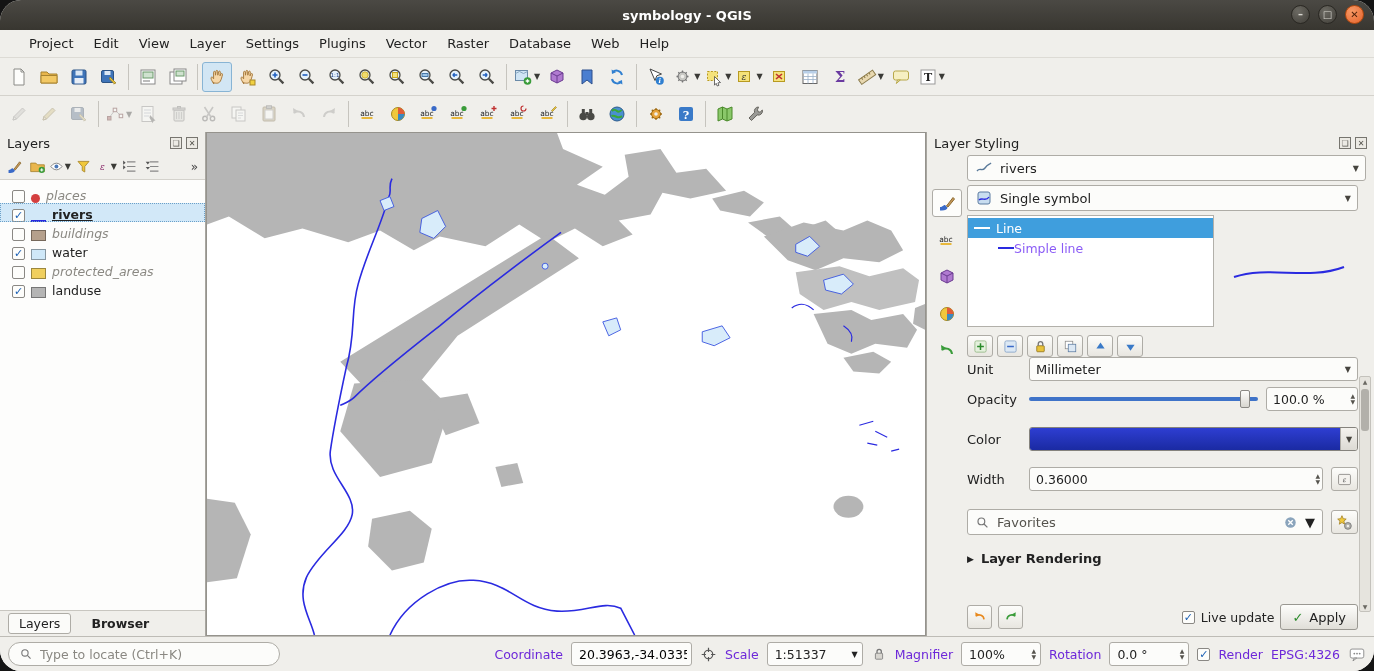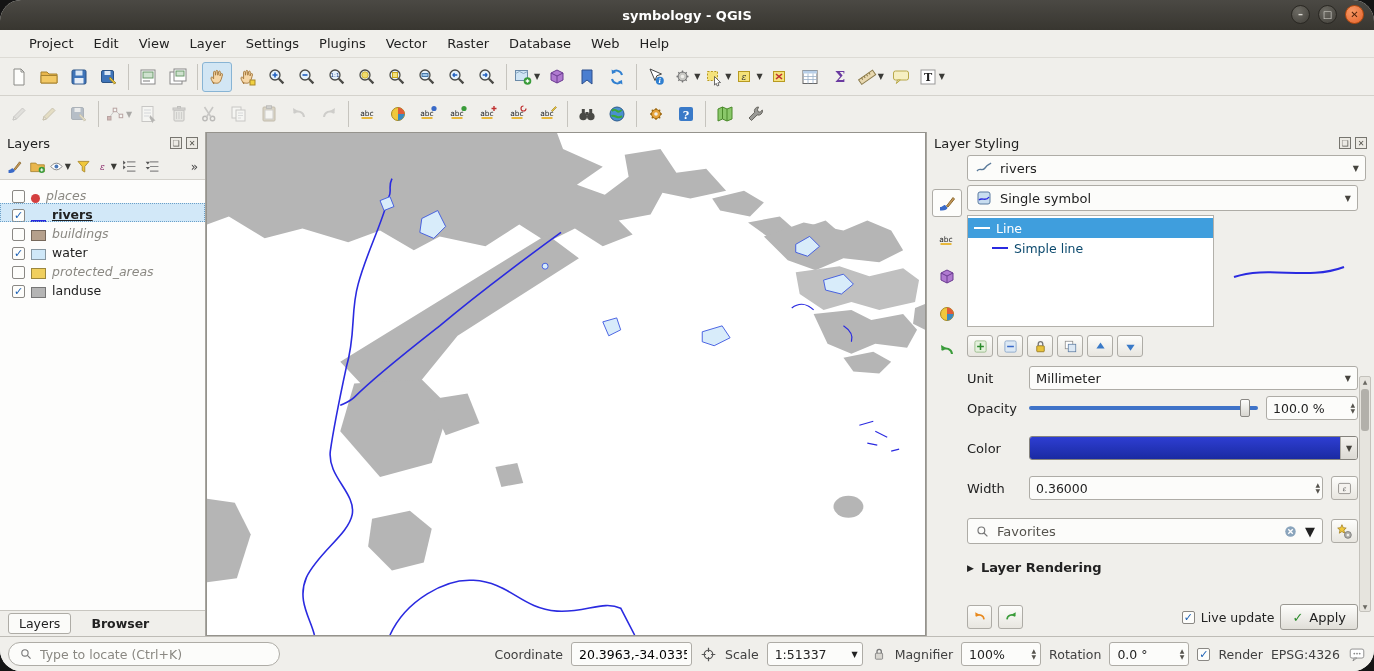--- a/index.html
+++ b/index.html
@@ -60,28 +60,28 @@
   .combo{height:26px;background:#fcfcfa;border:1px solid #aeaca6;border-radius:3px;display:flex;align-items:center;gap:6px;padding:0 6px;font-size:13px}
   .combo .carrow{margin-left:auto;color:#46443e;font-size:8px}
   .sp-body{flex:1;display:flex;min-height:0}
   .sp-strip{width:40px;flex:none;display:flex;flex-direction:column;align-items:center;gap:9px;padding-top:6px}
   .strip-btn{width:30px;height:28px;display:flex;align-items:center;justify-content:center;border-radius:3px;border:1px solid transparent}
   .strip-btn.active{background:#fdfdfb;border-color:#aeaca6}
   .sp-content{flex:1;display:flex;flex-direction:column;min-width:0;padding:2px 16px 6px 0}
   .tree-row{display:flex;gap:6px;margin-top:4px}
   .sym-tree{flex:1;height:112px;background:#fff;border:1px solid #b2b0aa;font-size:12.5px;padding-top:2px}
   .tr-parent{height:20px;display:flex;align-items:center;gap:6px;background:var(--selection);color:#fff;padding:0 6px;font-weight:normal}
-  .tr-child{height:20px;display:flex;align-items:center;gap:6px;padding:0 6px 0 24px;color:#0c4a6e}
+  .tr-child{height:20px;display:flex;align-items:center;padding:0 6px 0 30px;color:#8b5cf6}
   .tr-glyph{width:16px;height:2px;flex:none;background:var(--river)}
   .tr-glyph.white{background:#fff}
   .sym-preview{width:138px;flex:none;display:flex;align-items:center;justify-content:center}
   .sym-btns{display:flex;gap:4px;margin-top:8px}
   .sym-btn{width:26px;height:22px;border:1px solid #aeaca6;border-radius:3px;background:linear-gradient(#fdfdfb,#e8e6e0);display:flex;align-items:center;justify-content:center}
   .sym-btn svg{width:15px;height:15px;display:block}
-  .frow{display:flex;align-items:center;gap:8px;margin-top:9px}
+  .frow{display:flex;align-items:center;gap:8px;}
   .flabel{width:54px;flex:none;font-size:13px}
   .grow{flex:1;min-width:0}
   .slider{flex:1;height:20px;position:relative}
   .slider .track{position:absolute;left:0;right:0;top:8px;height:4px;border-radius:2px;background:#3f73c8}
   .slider .handle{position:absolute;right:8px;top:1px;width:10px;height:18px;background:linear-gradient(#fdfdfb,#d8d6d0);border:1px solid #8a8884;border-radius:2px}
   .spin{height:24px;border:1px solid #aeaca6;border-radius:3px;background:#fcfcfa;display:flex;align-items:center;padding:0 2px 0 6px;font-size:12.5px;gap:4px}
   .spin.w90{width:92px;flex:none}
   .spinner{margin-left:auto;display:flex;flex-direction:column;line-height:1;color:#55534d}
   .spinner span{font-size:6px}
   .color-btn{flex:1;height:24px;border:1px solid #85837d;border-radius:3px;overflow:hidden;display:flex}
@@ -109,21 +109,21 @@
   
   .statusbar{height:35px;flex:none;display:flex;align-items:center;gap:8px;padding:0 8px;background:var(--chrome);border-top:1px solid #bebcb6;font-size:12.5px}
   .locate{width:272px;flex:none;height:24px;border:1px solid #aeaca6;border-radius:12px;background:#fcfcfa;display:flex;align-items:center;gap:7px;padding:0 10px}
   .locate input{border:none;outline:none;background:transparent;font:inherit;color:#46443e;width:100%}
   .locate input::placeholder{color:#8a8882}
   .sb-box{height:24px;border:1px solid #aeaca6;border-radius:3px;background:#fcfcfa;display:flex;align-items:center;padding:0 4px 0 7px;gap:4px}
   .sb-box input{border:none;outline:none;background:transparent;font:inherit;width:108px}
   .sb-icon{display:flex;align-items:center;justify-content:center}
   .sb-icon svg{display:block}
   .sb-spacer{flex:1}
-  .sb-label{color:#404040}
+  .sb-label{color:#6d28d9}
 </style>
 </head>
 <body>
 
 <div class="app">
 
   <div class="titlebar">
     <span>symbology - QGIS</span>
     <div class="winbtns">
       <div class="winbtn">–</div>

